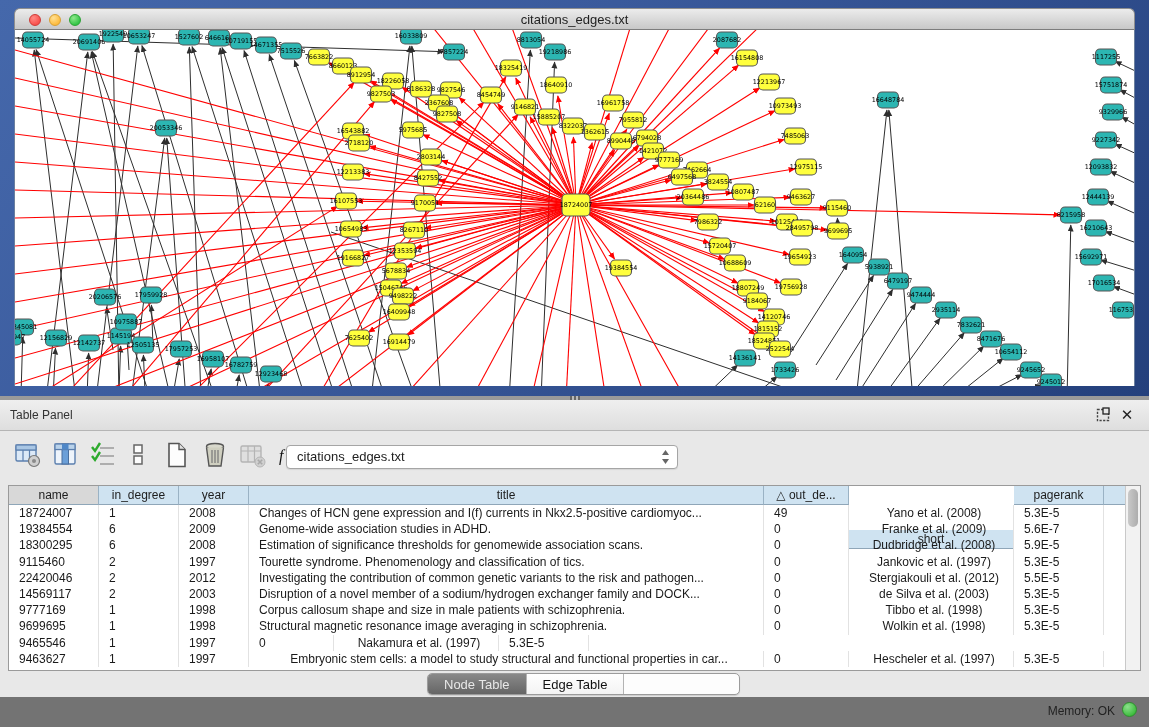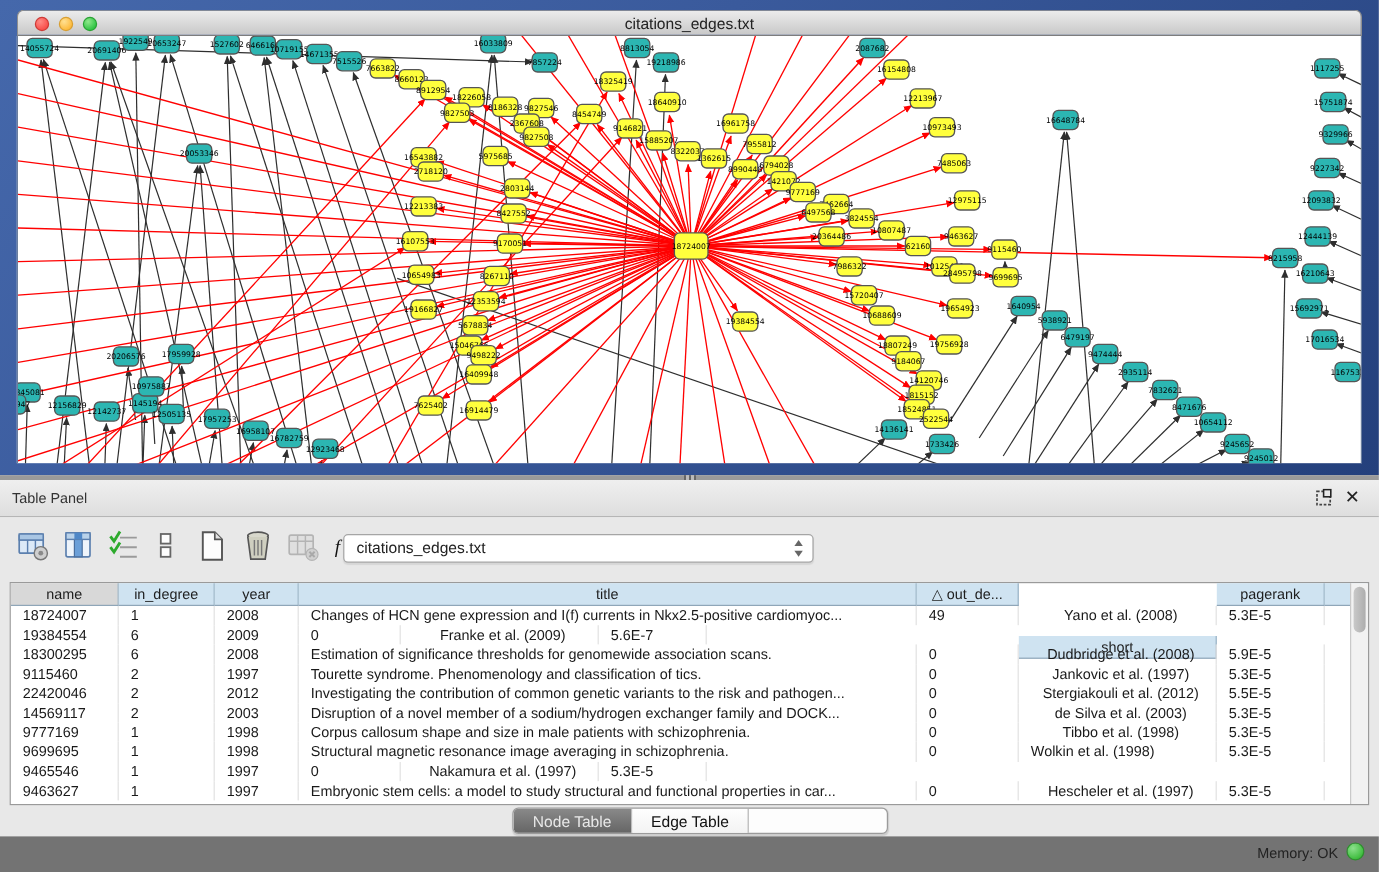--- a/index.html
+++ b/index.html
@@ -608,20 +608,21 @@
         <div class="td" style="width: 70px; text-align: left;">2008</div>
         <div class="td" style="width: 515px; text-align: left;">Changes of HCN gene expression and I(f) currents in Nkx2.5-positive cardiomyoc...</div>
         <div class="td" style="width: 85px; text-align: left;">49</div>
         <div class="td" style="width: 165px; text-align: center;">Yano et al. (2008)</div>
         <div class="td" style="width: 90px; text-align: left;">5.3E-5</div>
       </div>
       <div class="tr">
         <div class="td" style="width: 90px; text-align: left;">19384554</div>
         <div class="td" style="width: 80px; text-align: left;">6</div>
         <div class="td" style="width: 70px; text-align: left;">2009</div>
+        <div class="td" style="width: 515px; text-align: left;">Genome-wide association studies in ADHD.</div>
         <div class="td" style="width: 85px; text-align: left;">0</div>
         <div class="td" style="width: 165px; text-align: center;">Franke et al. (2009)</div>
         <div class="td" style="width: 90px; text-align: left;">5.6E-7</div>
       </div>
       <div class="tr">
         <div class="td" style="width: 90px; text-align: left;">18300295</div>
         <div class="td" style="width: 80px; text-align: left;">6</div>
         <div class="td" style="width: 70px; text-align: left;">2008</div>
         <div class="td" style="width: 515px; text-align: left;">Estimation of significance thresholds for genomewide association scans.</div>
         <div class="td" style="width: 85px; text-align: left;">0</div>
@@ -663,36 +664,36 @@
         <div class="td" style="width: 85px; text-align: left;">0</div>
         <div class="td" style="width: 165px; text-align: center;">Tibbo et al. (1998)</div>
         <div class="td" style="width: 90px; text-align: left;">5.3E-5</div>
       </div>
       <div class="tr">
         <div class="td" style="width: 90px; text-align: left;">9699695</div>
         <div class="td" style="width: 80px; text-align: left;">1</div>
         <div class="td" style="width: 70px; text-align: left;">1998</div>
         <div class="td" style="width: 515px; text-align: left;">Structural magnetic resonance image averaging in schizophrenia.</div>
         <div class="td" style="width: 85px; text-align: left;">0</div>
-        <div class="td" style="width: 165px; ">Wolkin et al. (1998)</div>
+        <div class="td" style="width: 165px; text-align: center;">Wolkin et al. (1998)</div>
         <div class="td" style="width: 90px; text-align: left;">5.3E-5</div>
       </div>
       <div class="tr">
         <div class="td" style="width: 90px; text-align: left;">9465546</div>
         <div class="td" style="width: 80px; text-align: left;">1</div>
         <div class="td" style="width: 70px; text-align: left;">1997</div>
         <div class="td" style="width: 85px; text-align: left;">0</div>
         <div class="td" style="width: 165px; text-align: center;">Nakamura et al. (1997)</div>
         <div class="td" style="width: 90px; text-align: left;">5.3E-5</div>
       </div>
       <div class="tr">
         <div class="td" style="width: 90px; text-align: left;">9463627</div>
         <div class="td" style="width: 80px; text-align: left;">1</div>
         <div class="td" style="width: 70px; text-align: left;">1997</div>
-        <div class="td" style="width: 515px; text-align: left;">Embryonic stem cells: a model to study structural and functional properties in car...</div>
+        <div class="td" style="width: 515px; text-align: center;">Embryonic stem cells: a model to study structural and functional properties in car...</div>
         <div class="td" style="width: 85px; text-align: left;">0</div>
         <div class="td" style="width: 165px; text-align: center;">Hescheler et al. (1997)</div>
         <div class="td" style="width: 90px; text-align: left;">5.3E-5</div>
       </div>
     </div>
   <div class="vscroll">
       <div class="vthumb"></div>
     </div>
 </div>
 

